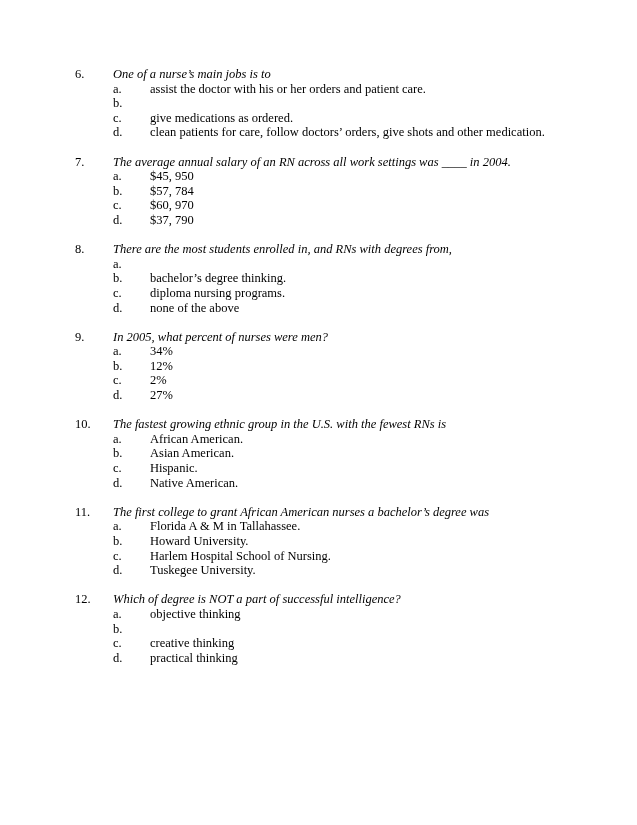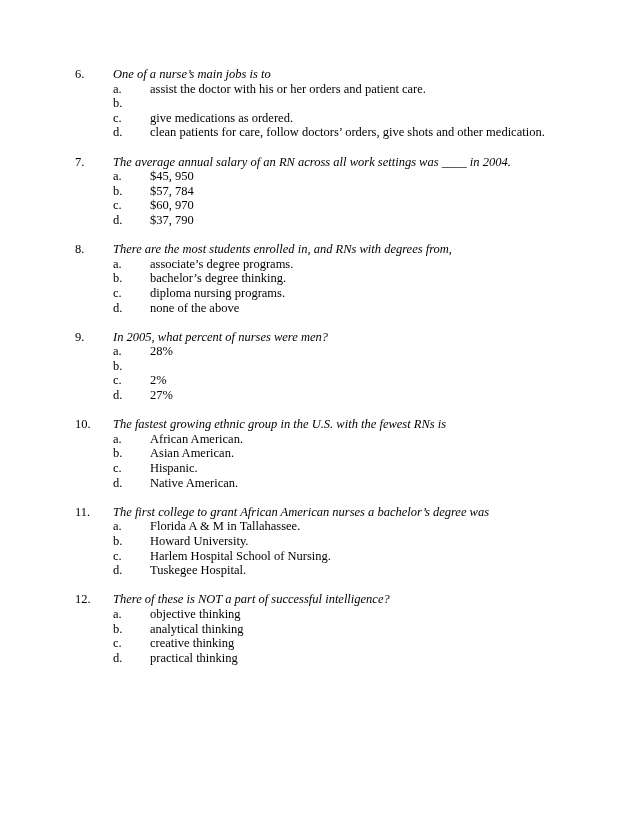--- a/index.html
+++ b/index.html
@@ -74,21 +74,20 @@
     <span class="opt-text">$37, 790</span>
   </div>
       </div>
       <div class="question">
     <div class="q-line">
       <span class="q-num">8.</span>
       <span class="q-text">There are the most students enrolled in, and RNs with degrees from,</span>
     </div>
   <div class="opt">
     <span class="opt-letter">a.</span>
-    <span class="opt-text">associate’s degree programs.</span>
   </div>
         <div class="opt">
     <span class="opt-letter">b.</span>
     <span class="opt-text">bachelor’s degree thinking.</span>
   </div>
         <div class="opt">
     <span class="opt-letter">c.</span>
     <span class="opt-text">diploma nursing programs.</span>
   </div>
         <div class="opt">
@@ -96,24 +95,25 @@
     <span class="opt-text">none of the above</span>
   </div>
       </div>
       <div class="question">
     <div class="q-line">
       <span class="q-num">9.</span>
       <span class="q-text">In 2005, what percent of nurses were men?</span>
     </div>
   <div class="opt">
     <span class="opt-letter">a.</span>
-    <span class="opt-text">28%</span>
+    <span class="opt-text">34%</span>
   </div>
         <div class="opt">
     <span class="opt-letter">b.</span>
+    <span class="opt-text">12%</span>
   </div>
         <div class="opt">
     <span class="opt-letter">c.</span>
     <span class="opt-text">2%</span>
   </div>
         <div class="opt">
     <span class="opt-letter">d.</span>
     <span class="opt-text">27%</span>
   </div>
       </div>
@@ -151,35 +151,34 @@
         <div class="opt">
     <span class="opt-letter">b.</span>
     <span class="opt-text">Howard University.</span>
   </div>
         <div class="opt">
     <span class="opt-letter">c.</span>
     <span class="opt-text">Harlem Hospital School of Nursing.</span>
   </div>
         <div class="opt">
     <span class="opt-letter">d.</span>
-    <span class="opt-text">Tuskegee Hospital.</span>
+    <span class="opt-text">Tuskegee University.</span>
   </div>
       </div>
       <div class="question">
     <div class="q-line">
       <span class="q-num">12.</span>
-      <span class="q-text">There of these is NOT a part of successful intelligence?</span>
+      <span class="q-text">Which of degree is NOT a part of successful intelligence?</span>
     </div>
   <div class="opt">
     <span class="opt-letter">a.</span>
     <span class="opt-text">objective thinking</span>
   </div>
         <div class="opt">
     <span class="opt-letter">b.</span>
-    <span class="opt-text">analytical thinking</span>
   </div>
         <div class="opt">
     <span class="opt-letter">c.</span>
     <span class="opt-text">creative thinking</span>
   </div>
         <div class="opt">
     <span class="opt-letter">d.</span>
     <span class="opt-text">practical thinking</span>
   </div>
       </div>

